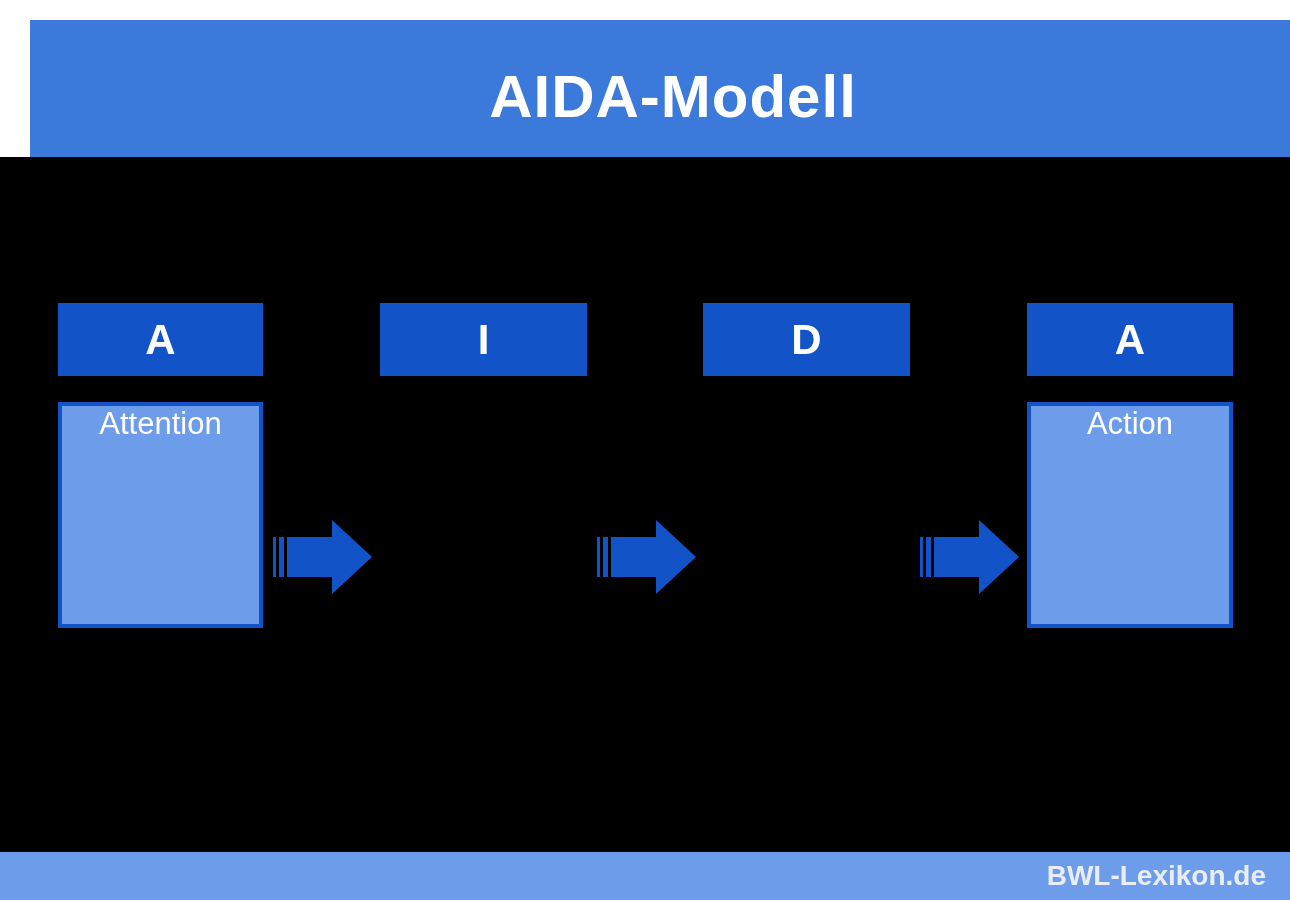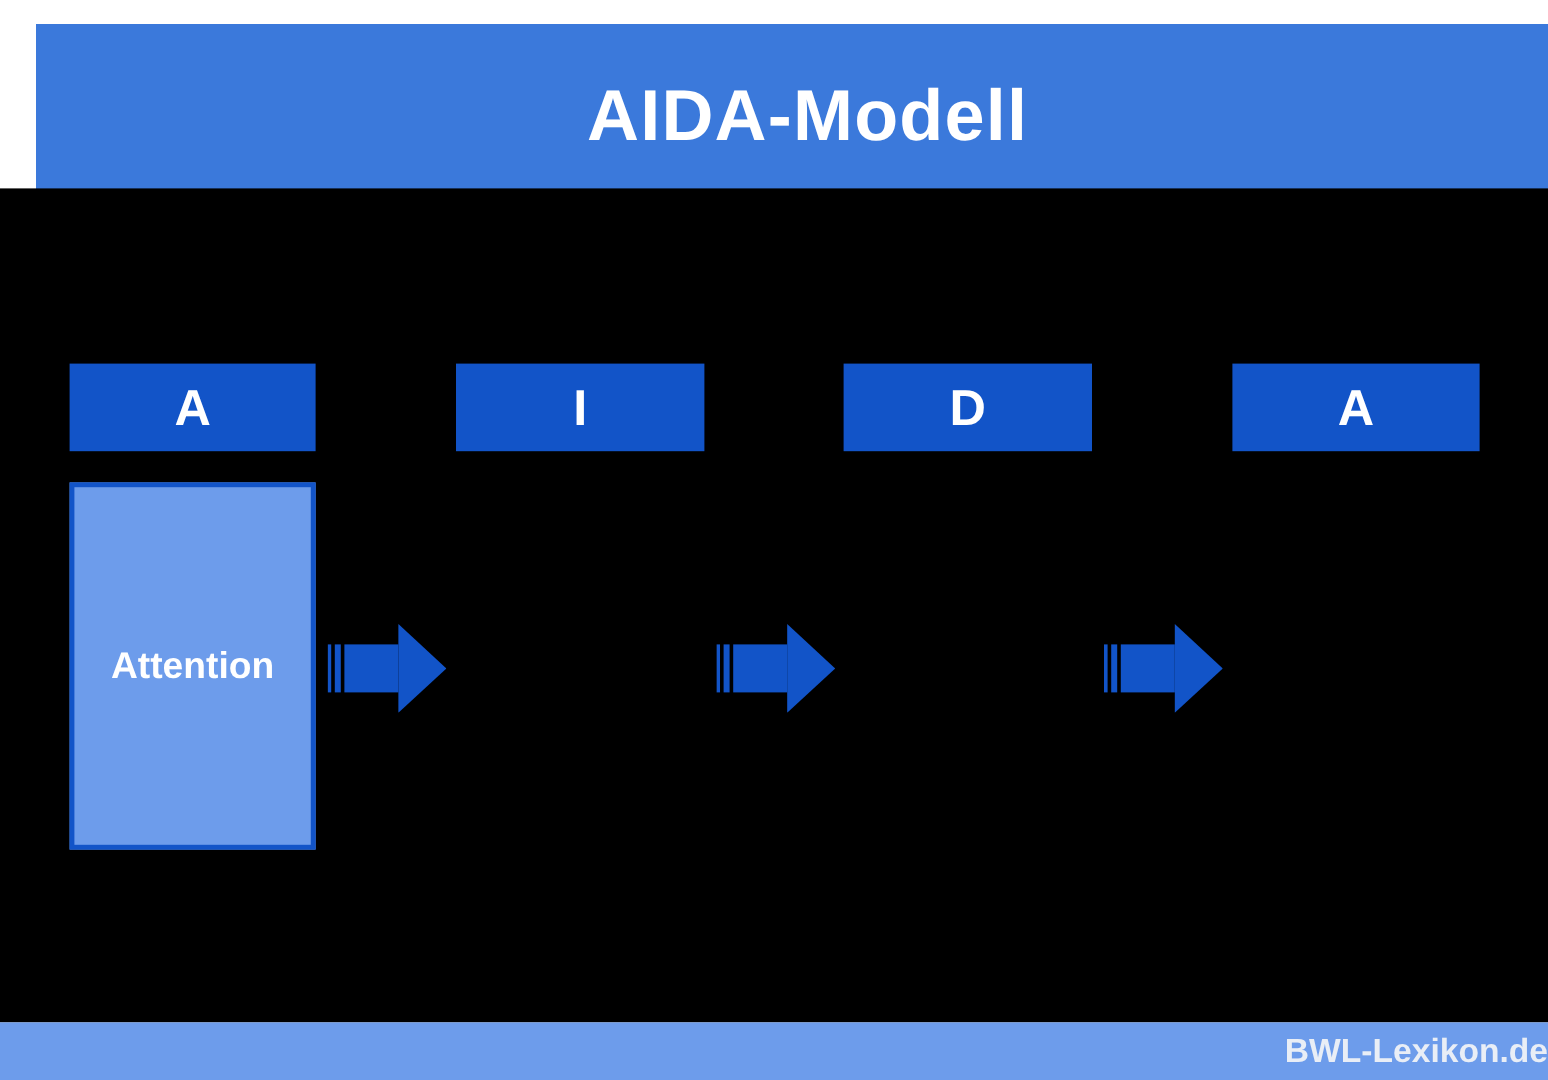--- a/index.html
+++ b/index.html
@@ -37,26 +37,26 @@
   .letter-box {
     position: absolute;
     top: 303px; height: 73px;
     background: var(--dark-blue, #1254c8);
     color: var(--text-white, #ffffff);
     display: flex; align-items: center; justify-content: center;
     font-size: 42px; font-weight: bold;
   }
   .body-box {
     position: absolute;
-    top: 402px; height: 306px;
+    top: 402px; height: 226px;
     background: var(--light-blue, #6d9ceb);
     border: 4px solid var(--dark-blue, #1254c8);
     color: var(--text-white, #ffffff);
-    display: flex; align-items: center; justify-content: center;
-    font-size: 31px; font-weight: bold;
+    display: flex; justify-content: center;
+    font-size: 31px; font-weight: normal;
   }
   .c1 { left: 58px;   width: 205px; }
   .c2 { left: 380px;  width: 207px; }
   .c3 { left: 703px;  width: 207px; }
   .c4 { left: 1027px; width: 206px; }
   .arrow {
     position: absolute;
     top: 520px;
     width: 99px; height: 74px;
     line-height: 0;
@@ -65,21 +65,21 @@
   .a2 { left: 597px; }
   .a3 { left: 920px; }
   .arrow svg { display: block; width: 99px; height: 74px; }
   .arrow .shape { fill: var(--dark-blue, #1254c8); }
   .footer-band {
     position: absolute;
     top: 852px; left: 0;
     width: 1290px; height: 48px;
     background: var(--light-blue, #6d9ceb);
     display: flex; align-items: center; justify-content: flex-end;
-    padding-right: 0;
+    padding-right: 24px;
   }
   .brand {
     color: var(--footer-text, #e9eef6);
     font-size: 28px;
     font-weight: bold;
   }
 </style>
 </head>
 <body>
 
@@ -129,18 +129,21 @@
       <rect class="shape" x="0" y="17" width="3" height="40"></rect>
       <rect class="shape" x="6" y="17" width="5" height="40"></rect>
       <rect class="shape" x="14" y="17" width="45" height="40"></rect>
       <polygon class="shape" points="59,0 99,37 59,74"></polygon>
     </svg>
   </div>
 
   <div class="letter-box c4">
     <span>A</span>
   </div>
+  <div class="body-box c4">
+    <span>Action</span>
+  </div>
 
   <div class="footer-band">
     <div class="brand">BWL-Lexikon.de</div>
   </div>
 
 </div>
 
 </body></html>

